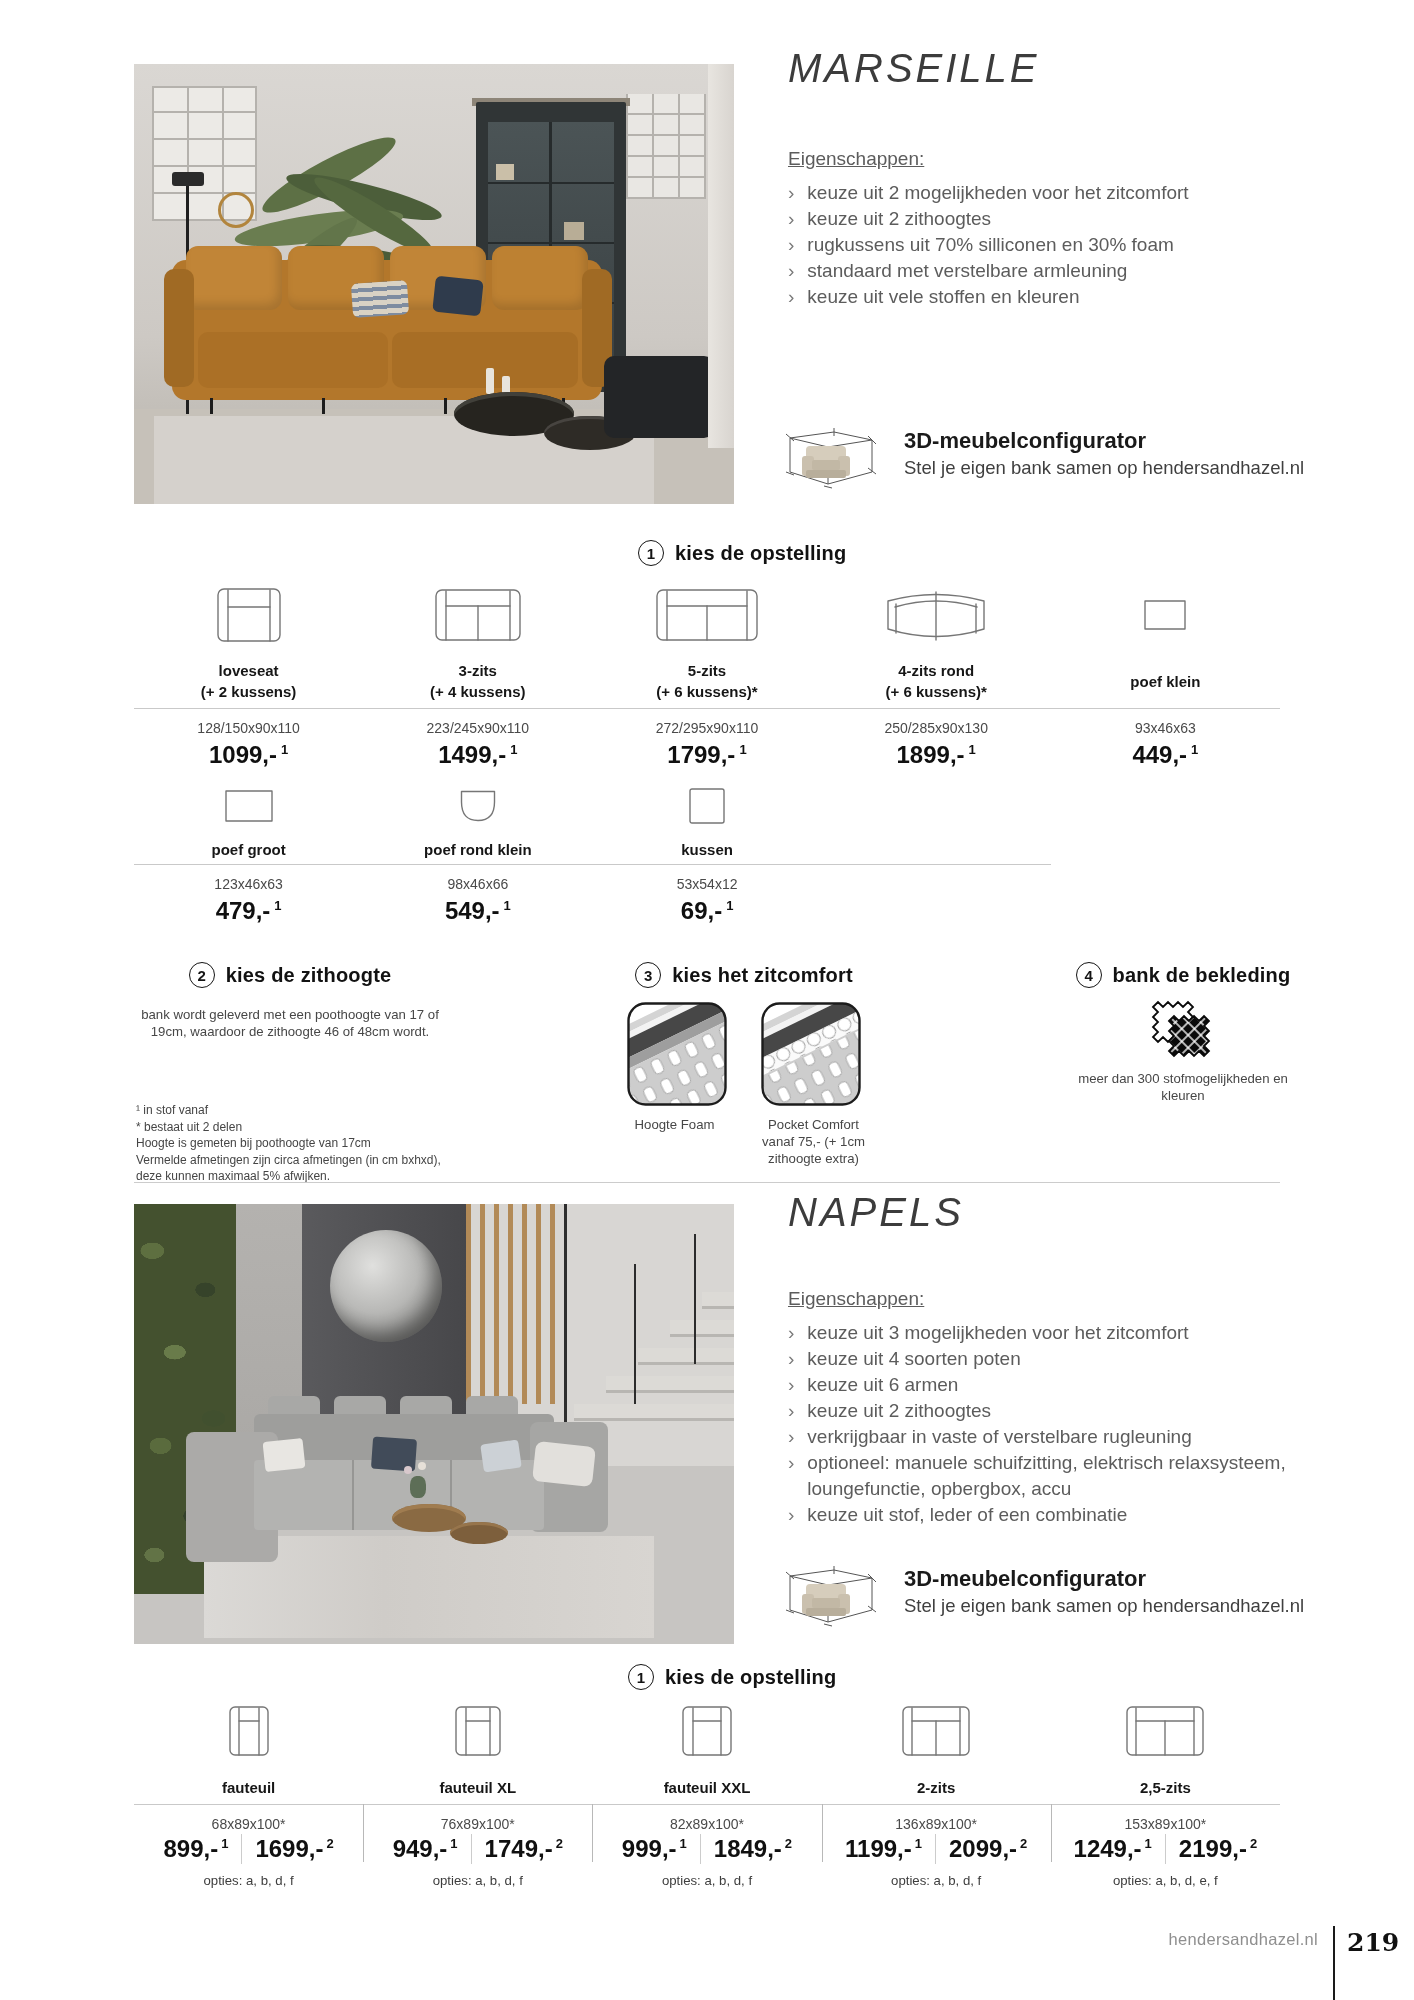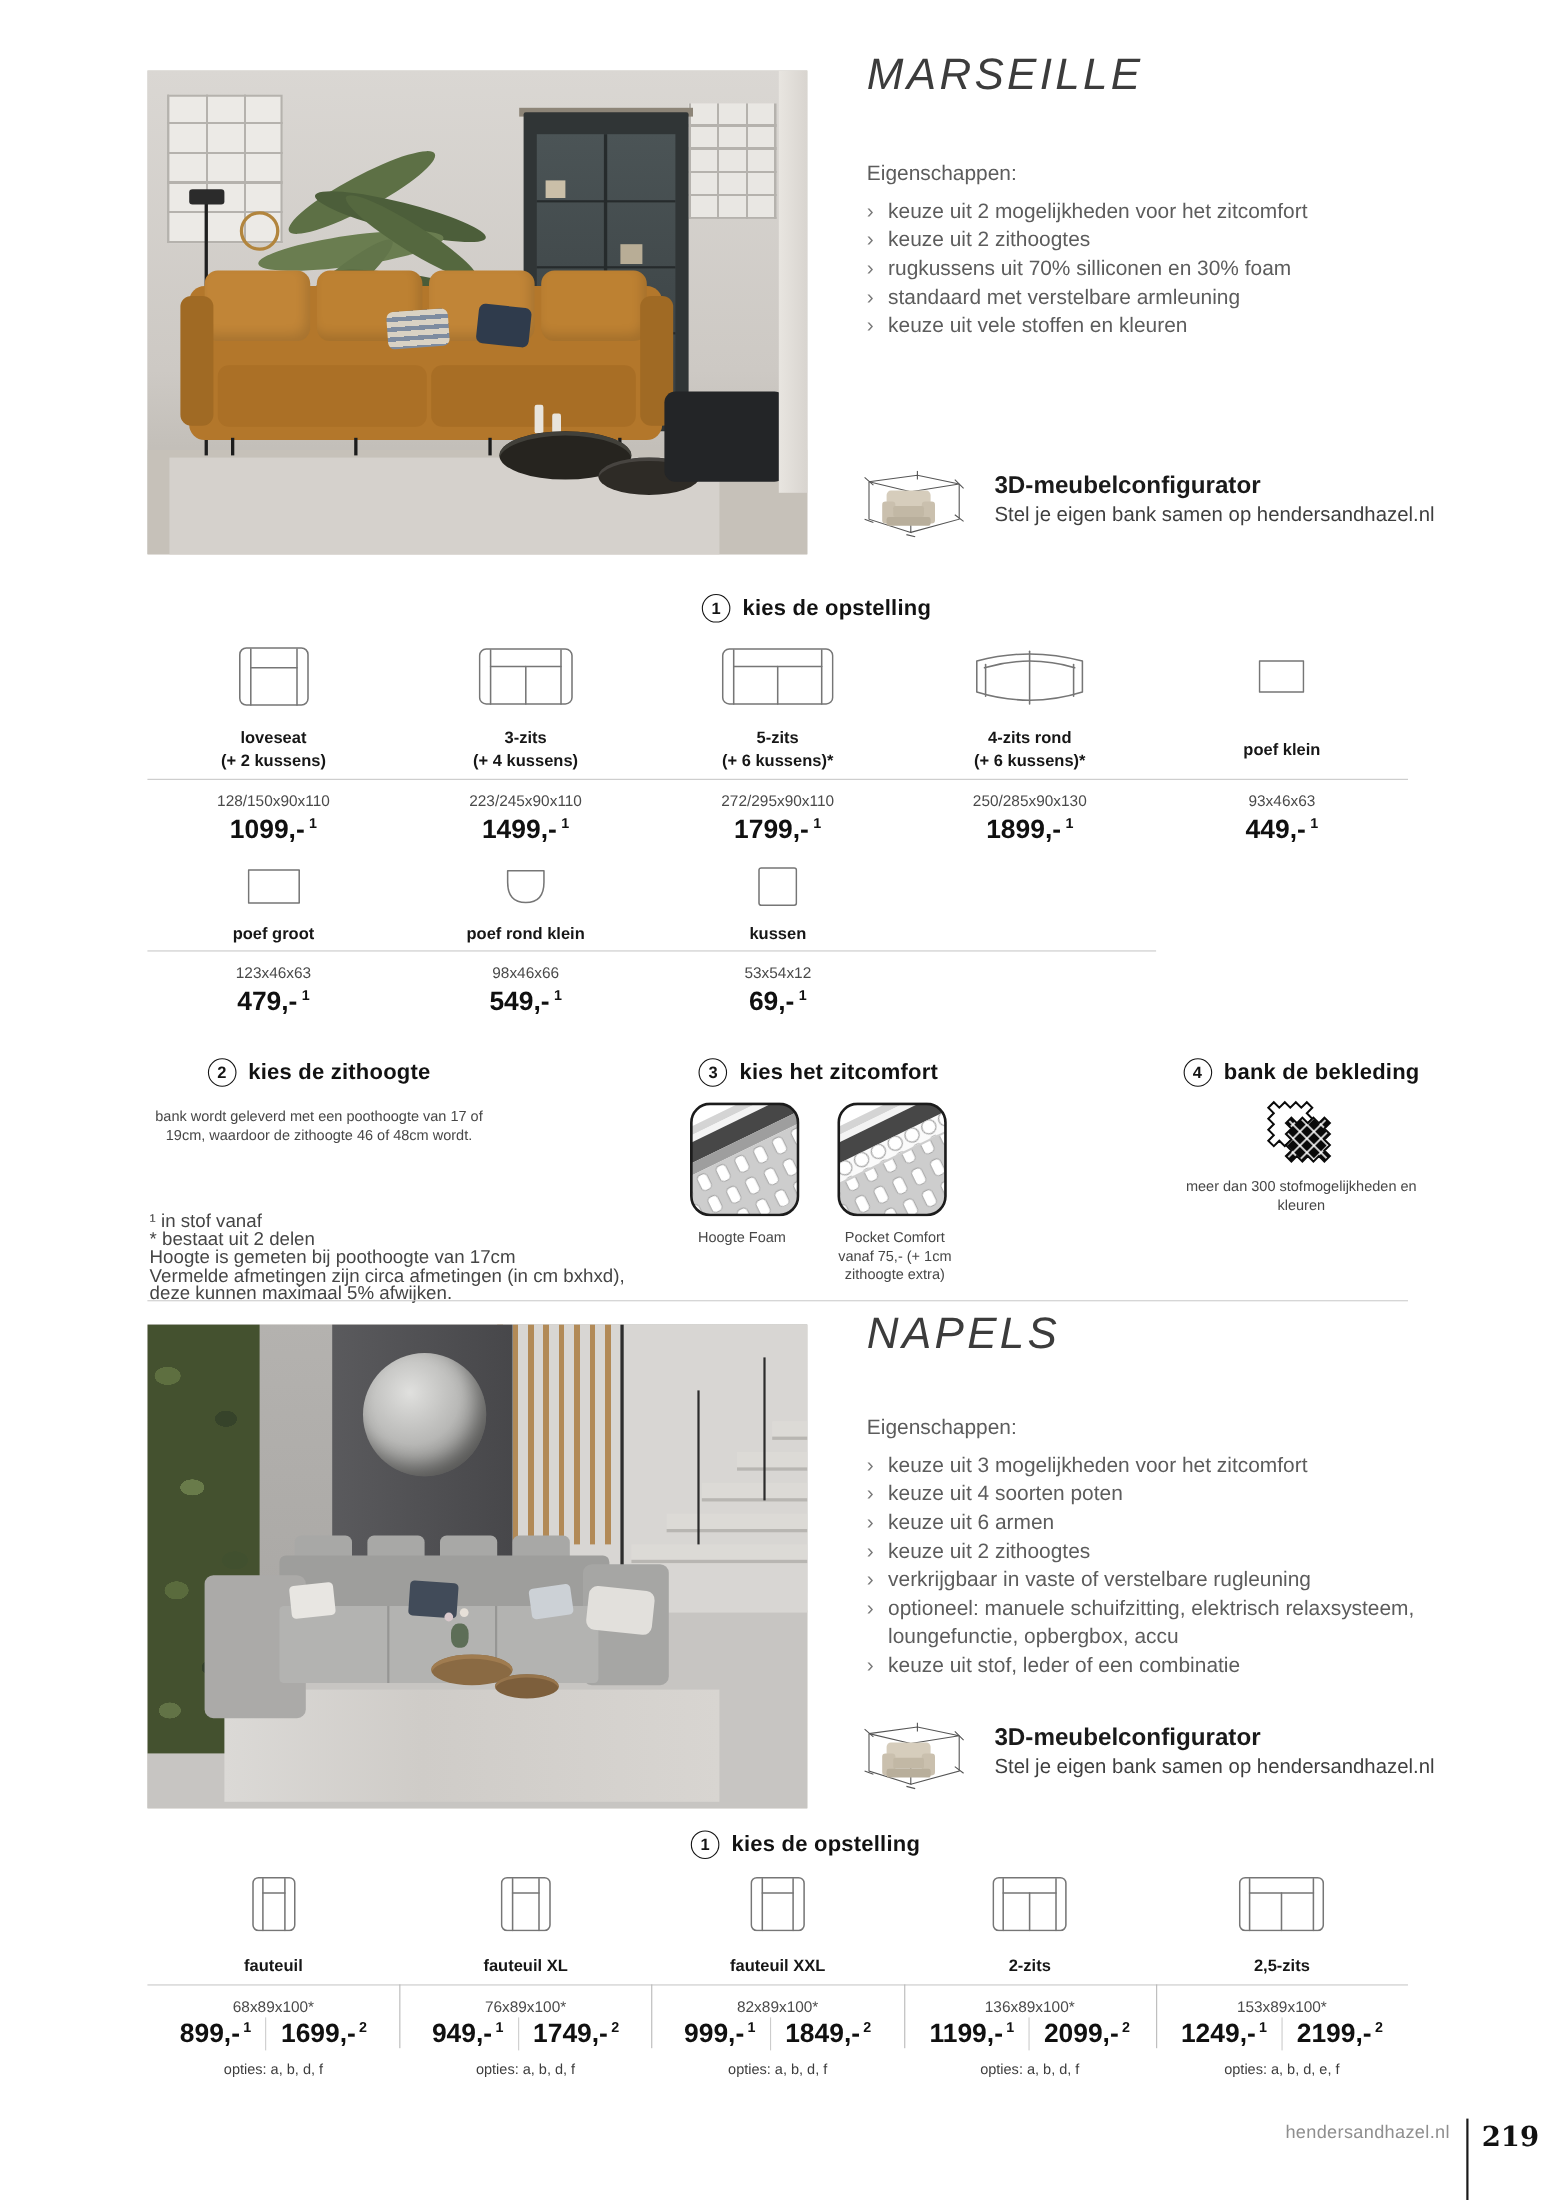--- a/index.html
+++ b/index.html
@@ -1,21 +1,21 @@
 <!DOCTYPE html>
 <html><head>
 <meta charset="utf-8">
 <style>
   html,body{margin:0;padding:0;background:#ffffff;}
   .page{position:relative;width:1414px;height:2000px;background:#ffffff;font-family:"Liberation Sans",sans-serif;overflow:hidden;}
   .photo{position:absolute;overflow:hidden;background:#d3d0cb;}
   .ph{position:absolute;}
   .product-title{position:absolute;font-size:40px;font-style:italic;font-weight:300;letter-spacing:3px;color:#3c3c3c;margin:0;}
   .features{position:absolute;width:505px;color:#5c5c5c;font-size:19px;line-height:26px;}
-  .features .fh{margin-bottom:8px;}
+  .features .fh{margin-bottom:8px;text-decoration:underline;}
   .feat{display:flex;gap:13px;}
   .feat .chev{color:#7a7a7a;flex:0 0 auto;}
   .configurator{position:absolute;display:flex;gap:24px;align-items:flex-start;}
   .cfg-text .t{font-size:22px;font-weight:bold;color:#1a1a1a;}
   .cfg-text .s{font-size:18.5px;color:#3f3f3f;margin-top:3px;}
   .step-head{position:absolute;display:flex;align-items:center;gap:11px;}
   .num{display:inline-flex;align-items:center;justify-content:center;width:26px;height:26px;border:1.7px solid #141414;border-radius:50%;font-size:15px;font-weight:bold;color:#141414;box-sizing:border-box;flex:0 0 auto;}
   .step-label{font-size:20px;font-weight:bold;color:#121212;letter-spacing:.2px;}
   .cfgrow{position:absolute;display:flex;}
   .col{text-align:center;position:relative;}
@@ -44,21 +44,21 @@
   .col-div{position:absolute;width:1px;background:#b8b8b8;}
   .opties{font-size:13.2px;color:#3d3d3d;margin-top:9px;}
   .stepblock{position:absolute;text-align:center;}
   .step-head2{display:flex;align-items:center;justify-content:center;gap:11px;}
   .steptext{font-size:13.2px;line-height:17px;color:#474747;margin-top:18px;}
   .swatchwrap{margin-top:12px;display:flex;justify-content:center;}
   .steptext2{font-size:13.2px;line-height:17px;color:#474747;margin-top:10px;}
   .comfort-row{display:flex;gap:34px;justify-content:center;margin-top:14px;}
   .comfort-lbls{display:flex;gap:14px;justify-content:center;margin-top:10px;}
   .comfort-lbl{width:126px;font-size:13.2px;line-height:17px;color:#474747;}
-  .footnotes{position:absolute;font-size:17px;line-height:16.6px;color:#454545;}
+  .footnotes{position:absolute;font-size:12px;line-height:16.6px;color:#454545;}
   .divider{position:absolute;height:1px;background:#cccccc;}
   .footer-site{position:absolute;font-size:16.5px;color:#8f8f8f;letter-spacing:.3px;}
   .footer-bar{position:absolute;width:2px;background:#1a1a1a;}
   .footer-num{position:absolute;font-family:"DejaVu Serif",serif;font-size:25px;font-weight:bold;color:#111111;}
   svg{display:block;}
   .lineicon *{stroke:#767676;stroke-width:1.4;fill:none;stroke-linejoin:round;stroke-linecap:round;}
 </style>
 </head>
 <body>
 

